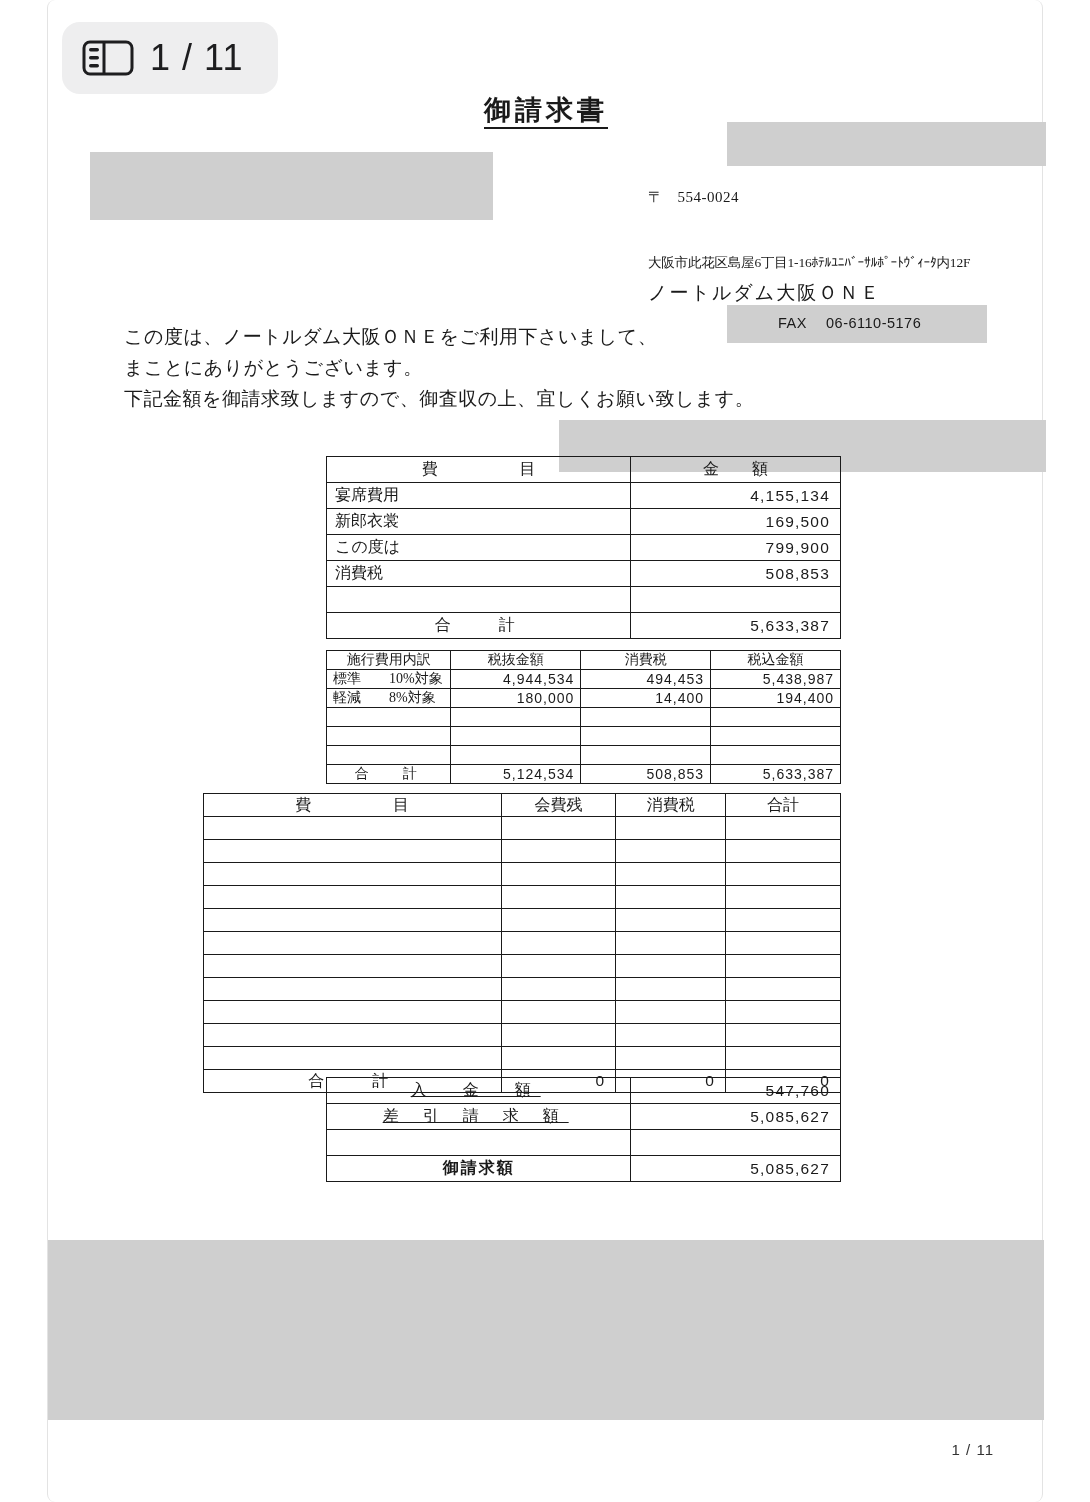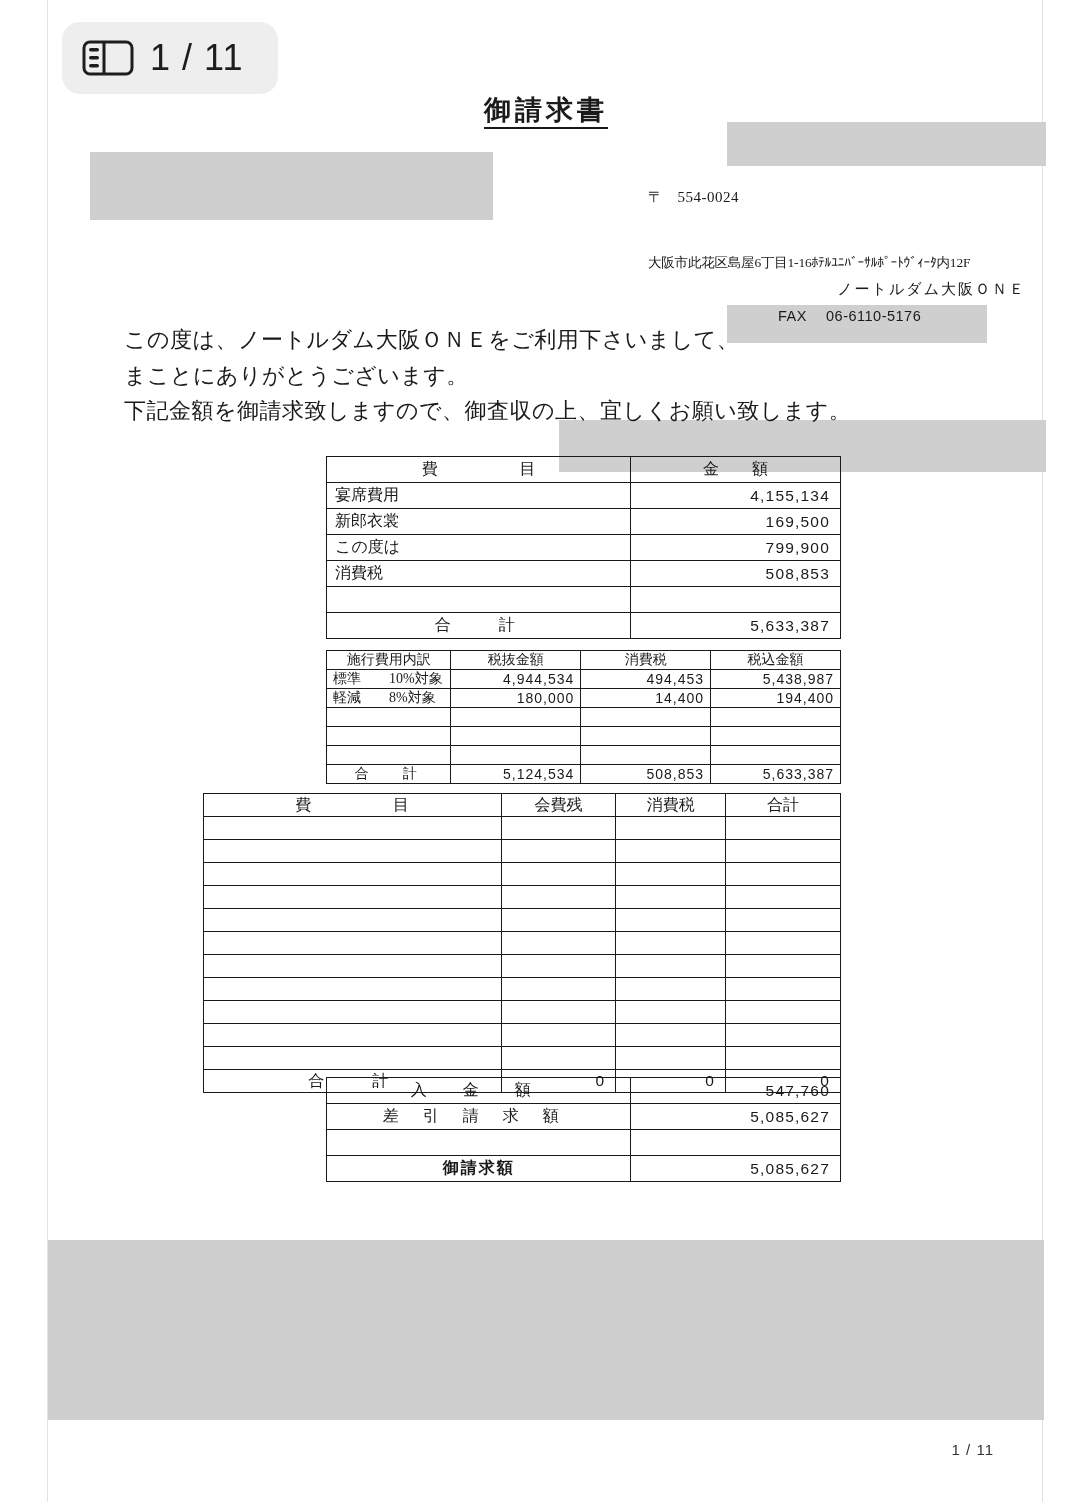--- a/index.html
+++ b/index.html
@@ -48,20 +48,21 @@
   #sheet {
     position: absolute;
     left: 47px;
     top: 0;
     width: 996px;
     height: 1502px;
     background: #ffffff;
     border-left: 1px solid #e3e3e3;
     border-right: 1px solid #e3e3e3;
     box-sizing: border-box;
+    border-radius: 8px;
   }
 
   .redaction {
     position: absolute;
     background: #cfcfcf;
   }
 
   #doc-title {
     position: absolute;
     left: 0;
@@ -91,23 +92,23 @@
     letter-spacing: 0.5px;
   }
   #issuer .zip .mark { margin-right: 14px; }
   #issuer .addr {
     font-size: 13.5px;
     letter-spacing: -0.2px;
     white-space: nowrap;
     margin-top: 44px;
   }
   #issuer .company {
-    font-size: 15px;
+    font-size: 19px;
     letter-spacing: 2px;
-    text-align: right;
+    text-align: left;
     margin-top: 4px;
     margin-right: 12px;
   }
   #issuer .tel-row,
   #issuer .fax-row {
     font-family: "Liberation Sans", sans-serif;
     font-size: 14.5px;
     letter-spacing: 0.5px;
     margin-top: 4px;
     padding-left: 130px;
@@ -116,21 +117,21 @@
   #issuer .fax-row .lbl {
     display: inline-block;
     width: 48px;
   }
 
   
   #greeting {
     position: absolute;
     left: 76px;
     top: 322px;
-    font-size: 22px;
+    font-size: 19px;
     line-height: 1.62;
     letter-spacing: 0.5px;
   }
 
   
   table {
     border-collapse: collapse;
     position: absolute;
     font-size: 16px;
   }
@@ -195,21 +196,21 @@
 
   
   #t-sum {
     left: 278px;
     top: 1077px;
     width: 515px;
   }
   #t-sum td { height: 26px; }
   #t-sum .c1 { width: 305px; text-align: center; }
   #t-sum .c2 { width: 210px; }
-  #t-sum .lbl-a { letter-spacing: 10px; padding-left: 2px; }
+  #t-sum .lbl-a { letter-spacing: 10px; padding-left: 2px; text-decoration: underline; }
   #t-sum .bold { font-weight: bold; letter-spacing: 2px; margin-top: 16px; }
 
   #footer-page {
     position: absolute;
     right: 48px;
     bottom: 44px;
     font-family: "Liberation Sans", sans-serif;
     font-size: 15px;
     color: #333;
     letter-spacing: 1px;

